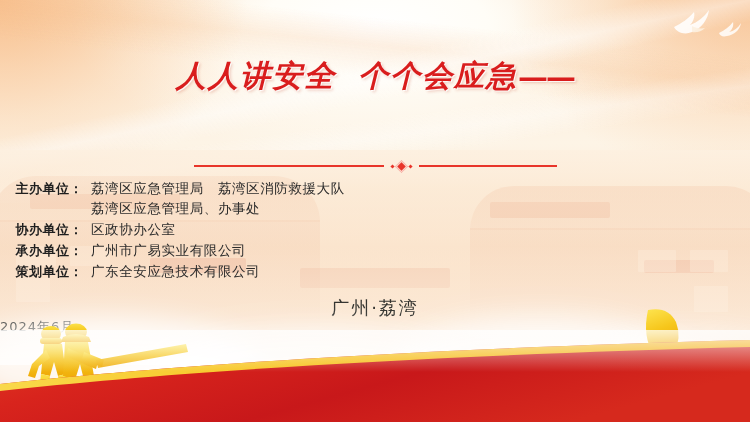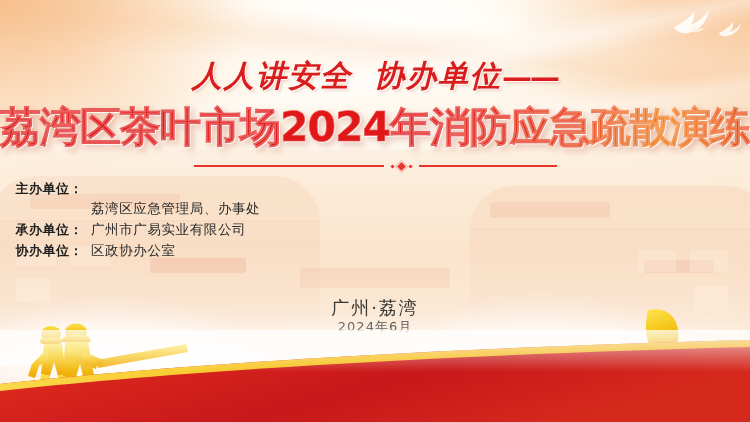--- a/index.html
+++ b/index.html
@@ -116,21 +116,21 @@
   }
   .org-cont{margin-top:-1px;}
 
   
   .place{
     position:absolute;left:0;right:0;top:296px;text-align:center;
     font-family:"DejaVu Sans","Liberation Sans",sans-serif;
     font-size:18px;color:#33332f;letter-spacing:2px;
   }
   .date{
-    position:absolute;left:0;right:0;top:318px;text-align:center;
+    position:absolute;left:0;right:0;top:318px;text-align:left;
     font-family:"DejaVu Sans","Liberation Sans",sans-serif;
     font-size:13px;color:#33332f;letter-spacing:1px;
   }
 
   
   .smoke{position:absolute;border-radius:50%;background:rgba(255,255,255,.85);filter:blur(14px);}
 
   
   .swoosh{position:absolute;left:0;right:0;bottom:0;height:92px;overflow:hidden;}
 
@@ -173,51 +173,55 @@
     <path d="M6 21 C14 17 20 13 26 6 C27 10 26 15 22 19 C30 16 36 11 41 4 C40 13 34 22 24 26 C17 29 9 27 6 21 Z" fill="#ffffff" opacity=".95"></path>
     <path d="M24 20 C28 22 32 23 37 22 C33 26 28 27 24 26 Z" fill="#fdf3e4" opacity=".9"></path>
   </svg>
   <svg class="dove" style="left:716px;top:20px;" width="26" height="18" viewBox="0 0 26 18">
     <path d="M3 13 C9 10 13 7 17 2 C18 6 16 10 13 12 C18 11 22 8 25 3 C24 10 18 15 11 16 C7 17 4 16 3 13 Z" fill="#ffffff" opacity=".9"></path>
   </svg>
 
   <div class="calli">
     <span>人人讲安全</span>
     <span style="display:inline-block;width:22px;"></span>
-    <span>协办单位</span>
+    <span>个个会应急</span>
     <span class="dash">——</span>
   </div>
 
-  <div class="maintitle">荔湾区茶叶市场2024年消防应急疏散演练</div>
 
   <div class="divider">
     <div class="dv-line l"></div>
     <div class="dv-orn">
       <span class="dv-dot"></span>
       <span class="dv-dia"></span>
       <span class="dv-dot"></span>
     </div>
     <div class="dv-line r"></div>
   </div>
 
   <div class="orgs">
     <div class="org-row">
       <div class="org-lab">主办单位：</div>
+      <div class="org-val">荔湾区应急管理局　荔湾区消防救援大队</div>
     </div>
     <div class="org-row org-cont">
       <div class="org-lab"></div>
       <div class="org-val">荔湾区应急管理局、办事处</div>
     </div>
     <div class="org-row">
+      <div class="org-lab">协办单位：</div>
+      <div class="org-val">区政协办公室</div>
+    </div>
+    <div class="org-row">
       <div class="org-lab">承办单位：</div>
       <div class="org-val">广州市广易实业有限公司</div>
     </div>
     <div class="org-row">
-      <div class="org-lab">协办单位：</div>
-      <div class="org-val">区政协办公室</div>
+      <div class="org-lab">策划单位：</div>
+      <div class="org-val">广东全安应急技术有限公司</div>
     </div>
   </div>
 
   <div class="place">广州·荔湾</div>
   <div class="date">2024年6月</div>
 
   <div class="smoke" style="left:-40px;top:318px;width:300px;height:96px;"></div>
   <div class="smoke" style="left:150px;top:330px;width:330px;height:92px;opacity:.95;"></div>
   <div class="smoke" style="left:390px;top:316px;width:300px;height:100px;opacity:.9;"></div>
   <div class="smoke" style="left:560px;top:336px;width:250px;height:86px;opacity:.8;"></div>

